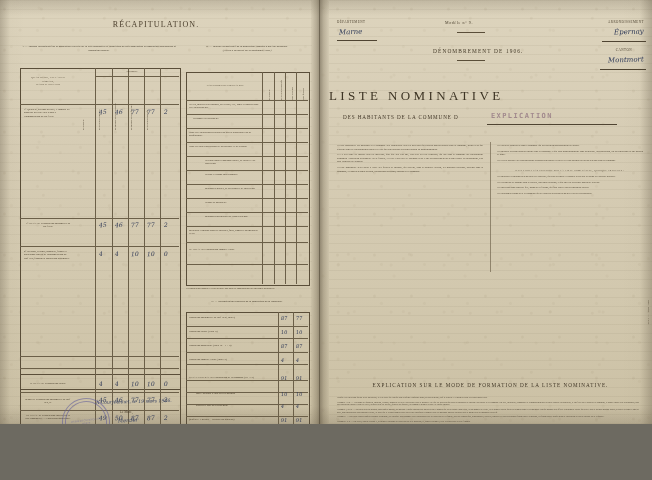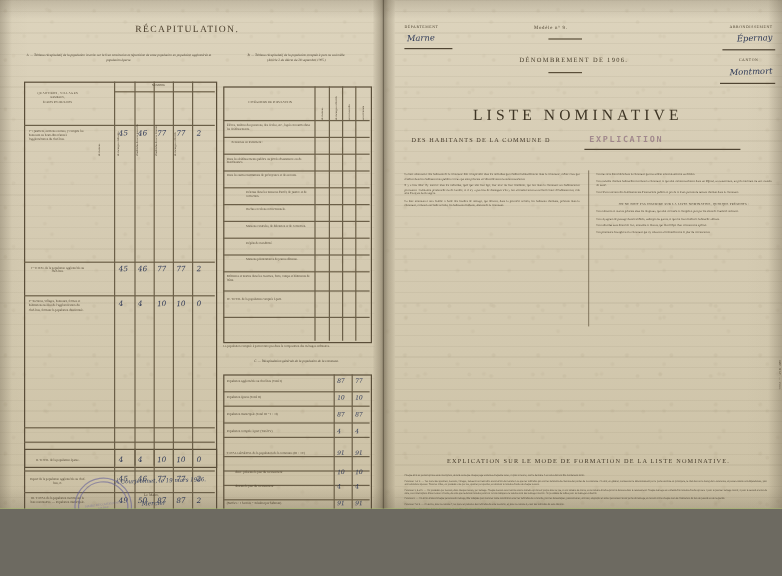--- a/index.html
+++ b/index.html
@@ -87,21 +87,21 @@
   }
   .stamp .inner{width:36px;height:36px;border-radius:50%;border:.8px solid #5d5a9a;
     display:flex;align-items:center;justify-content:center;padding:2px;}
   
   #right{position:absolute;left:329px;top:0;width:323px;height:480px;}
   .hdr-lab{position:absolute;font-size:3.2px;letter-spacing:.5px;color:#4a3f2d;}
   .hdr-rule{position:absolute;height:1px;background:#5a4e39;}
   .modele{position:absolute;font-size:4px;letter-spacing:.6px;color:#4a3f2d;}
   .denomb{position:absolute;font-size:5.4px;letter-spacing:1.1px;color:#443a28;}
   .ln-title{
-    position:absolute;left:0;right:18px;text-align:center;
+    position:absolute;left:0;right:18px;
     font-size:13px;letter-spacing:3.4px;color:#3d3424;
   }
   .ln-sub{position:absolute;font-size:5.2px;letter-spacing:.9px;color:#44392a;}
   .commune-stamp{
     position:absolute;font-family:"DejaVu Sans Mono",monospace;
     font-size:7px;letter-spacing:1.4px;color:#8d6f7e;opacity:.72;font-weight:bold;
   }
   .underline{position:absolute;height:.8px;background:#4f4432;}
   .col-txt{position:absolute;font-size:2.45px;line-height:3.5px;color:#443a29;text-align:justify;}
   .col-txt p{margin:0 0 2.4px 0;}

